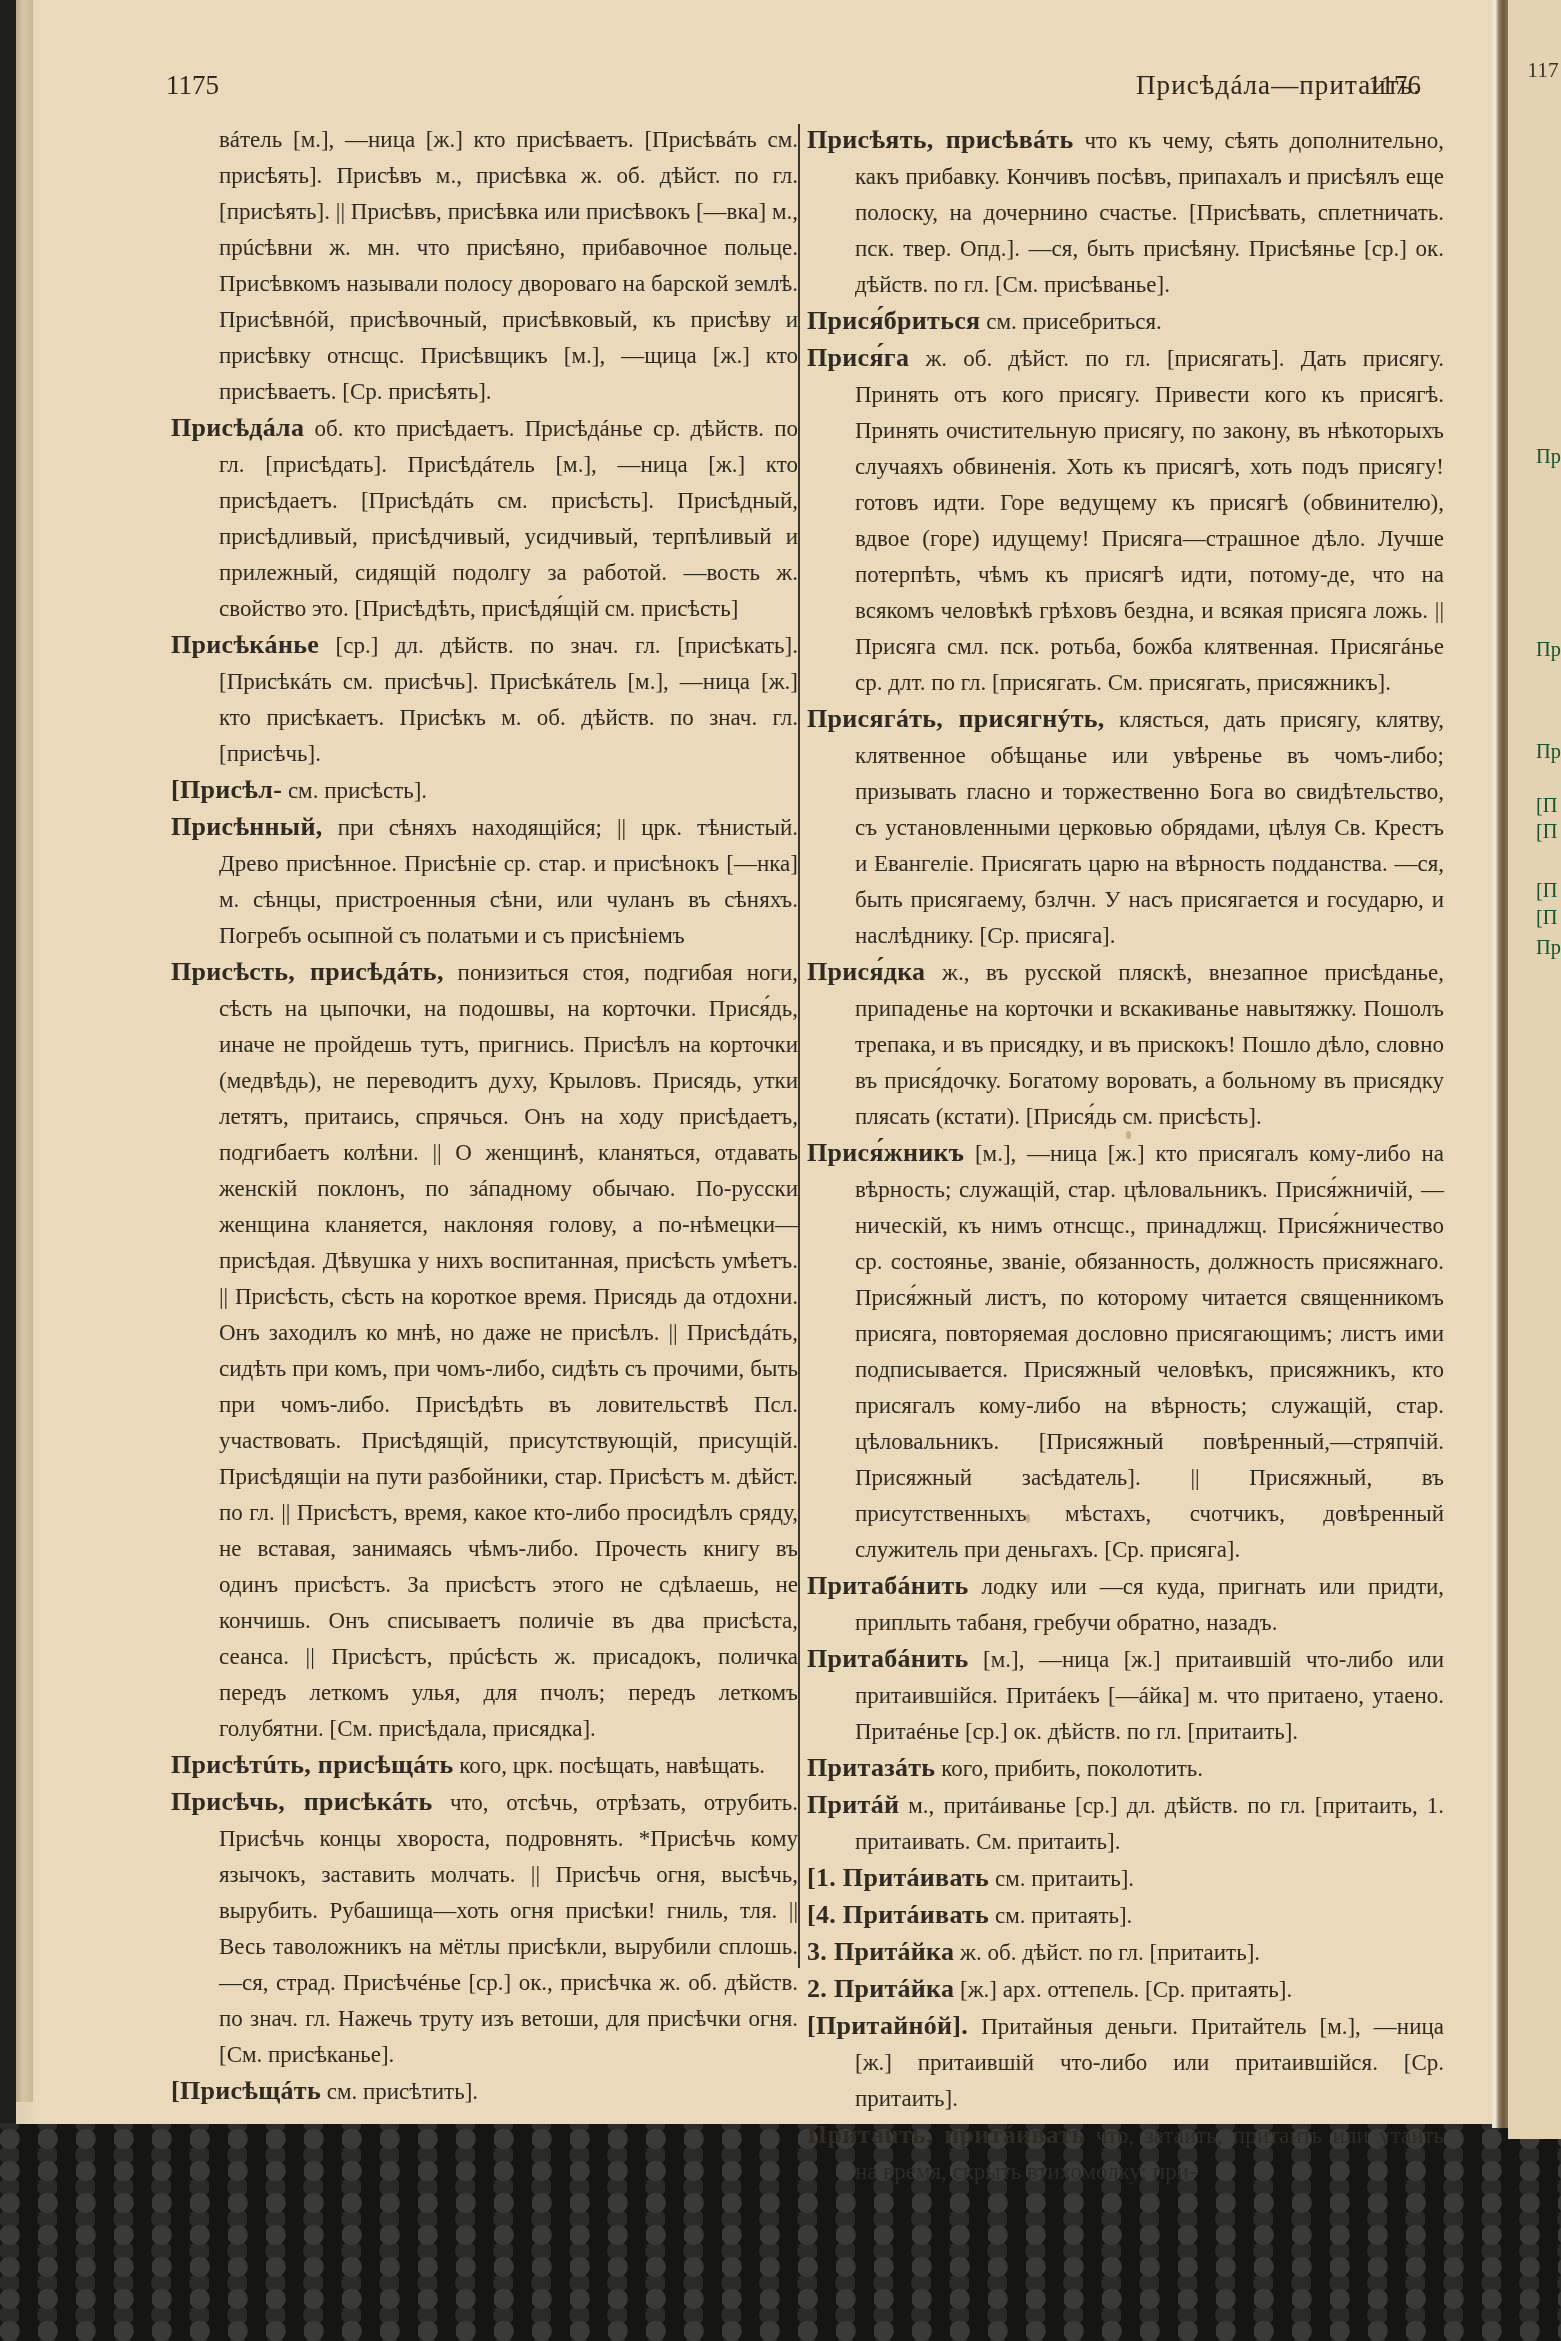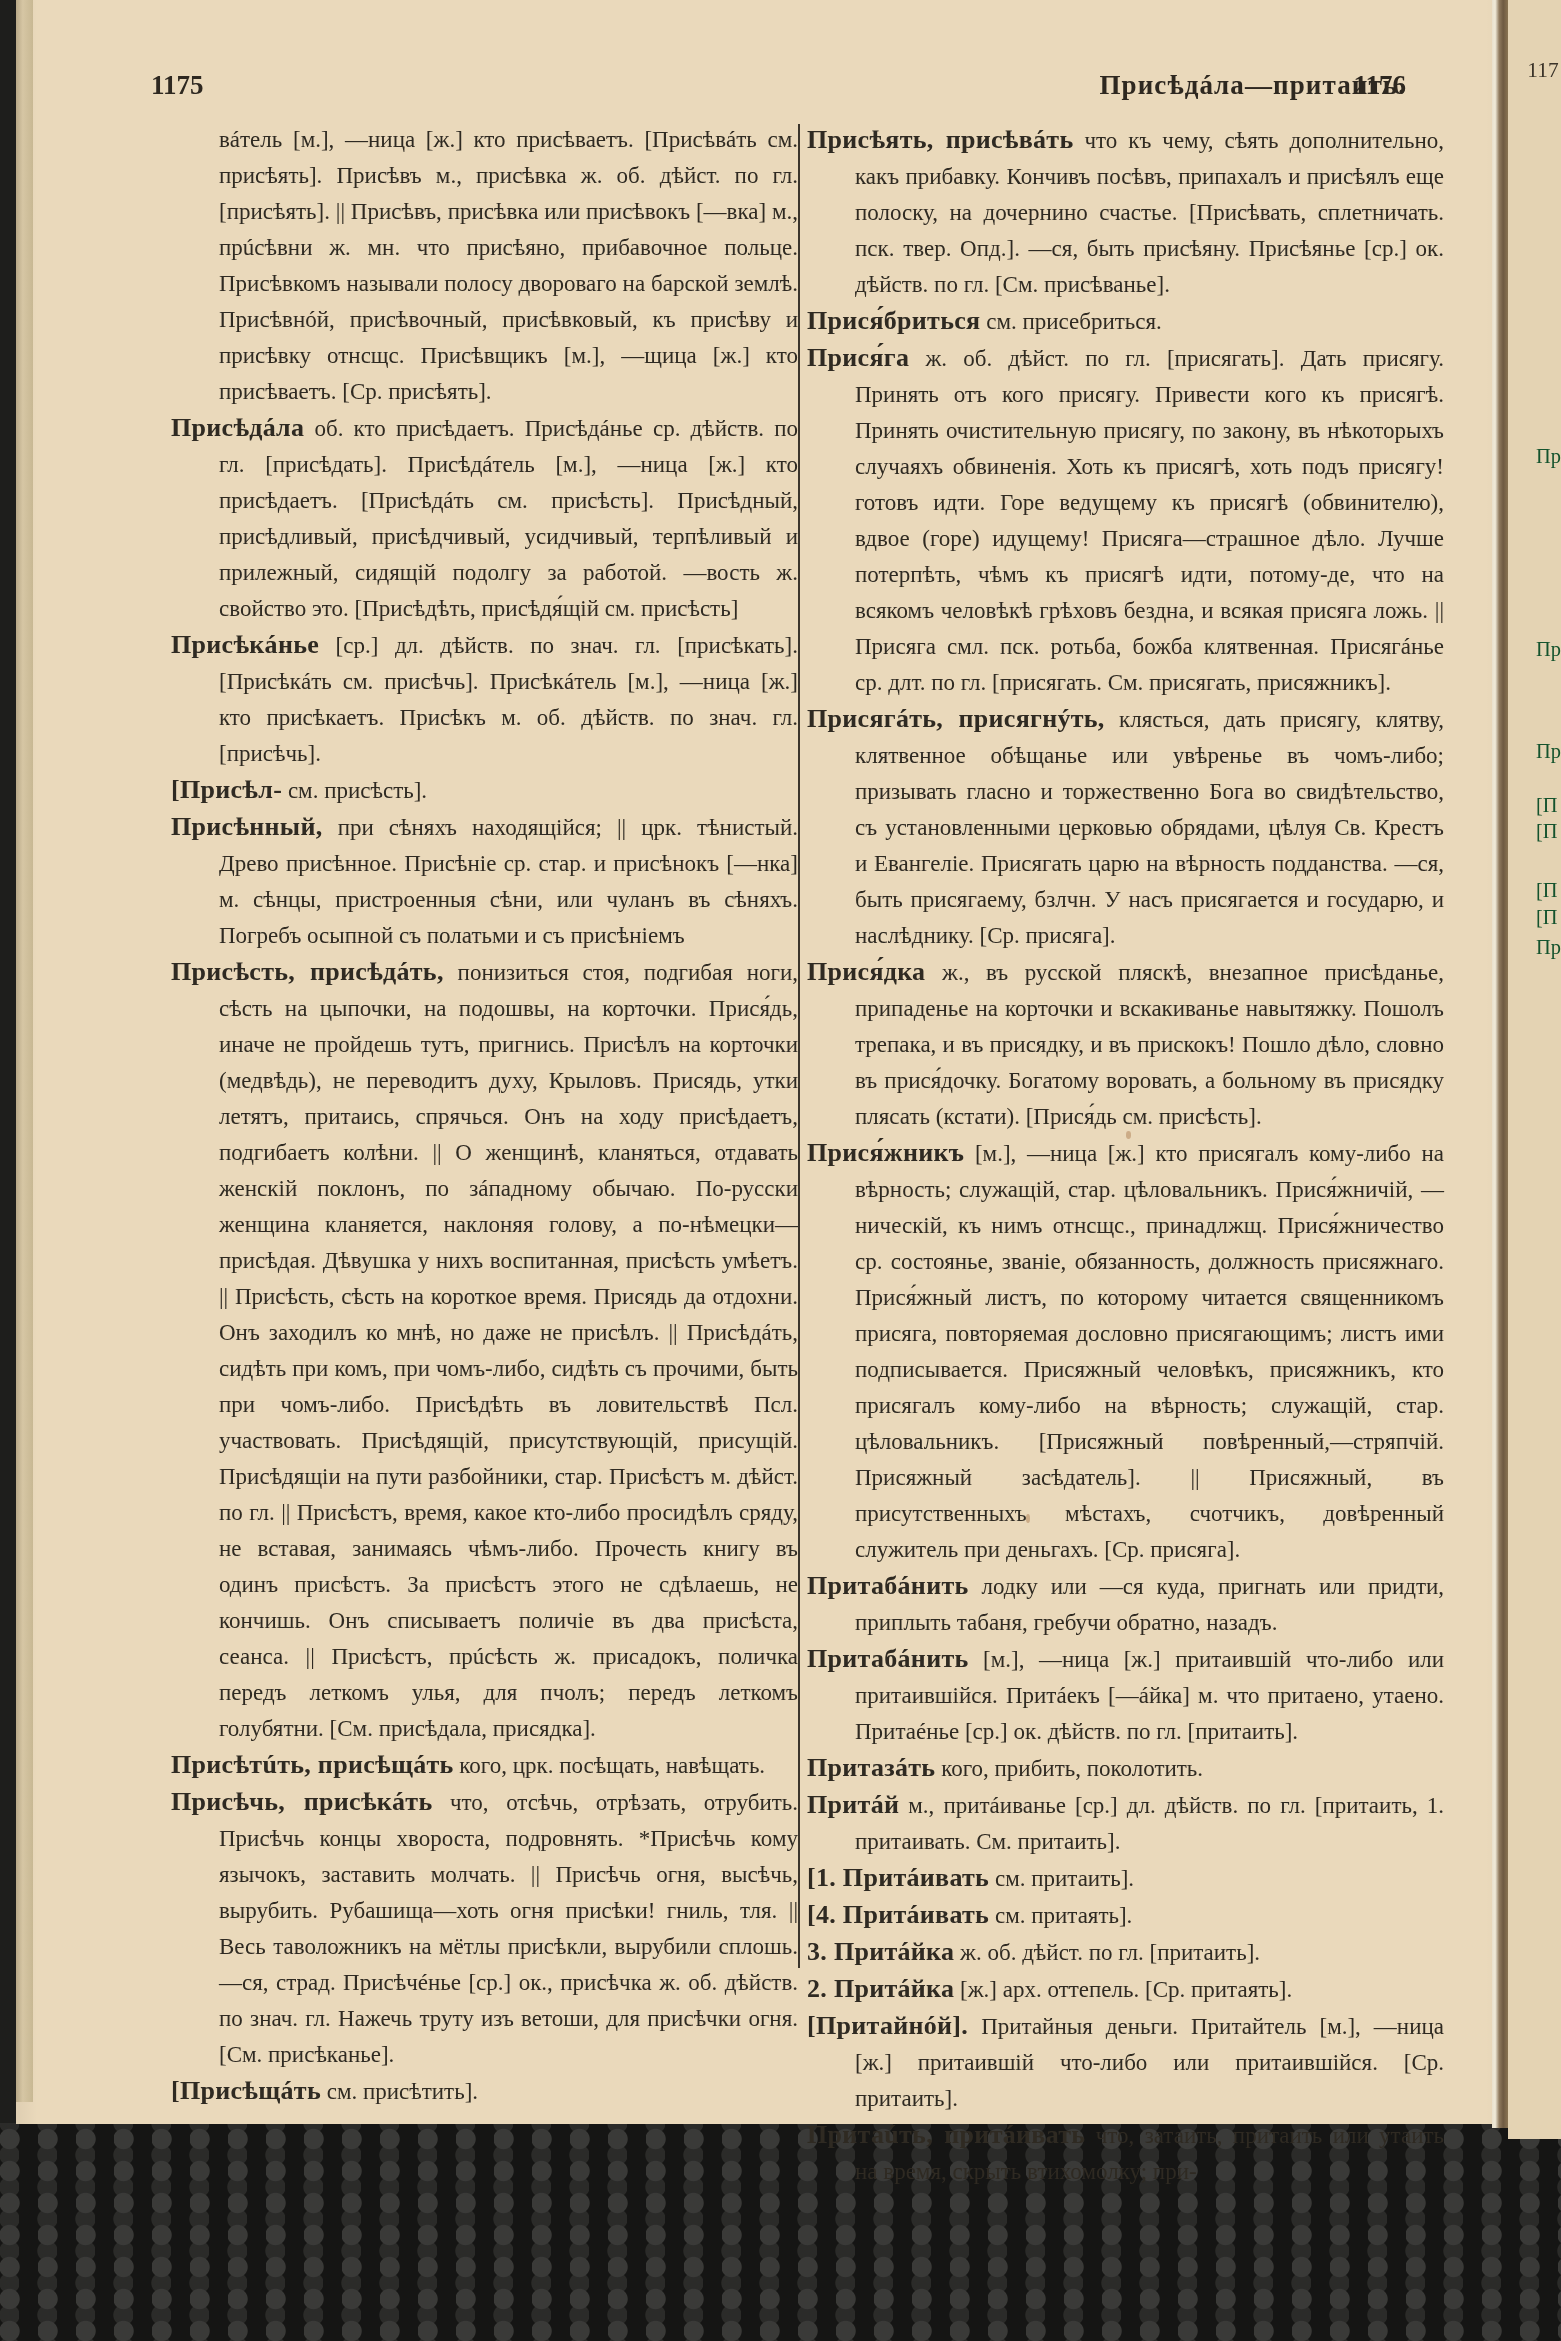--- a/index.html
+++ b/index.html
@@ -29,22 +29,22 @@
     background:linear-gradient(90deg,#e8e0cc 0,#f0ead8 20%,#8f7a5e 45%,#6e5a42 70%,#8a7452 100%);
   }
   .next-page {
     position:absolute; left:1508px; top:0; width:54px; height:2139px;
     background:#e4d3b3; overflow:hidden;
   }
   .next-page .pg { position:absolute; left:19.3px; top:58px; font-size:21.4px; color:#3a3329; }
   .next-page .frag { position:absolute; left:28px; font-size:20.4px; color:#14532d; }
 
   .header {
-    position:absolute; top:70px; left:151px; width:1255px; height:38px;
-    font-size:27px; color:#2e2820;font-weight:bold;
+    position:absolute; top:70px; left:166px; width:1255px; height:38px;
+    font-size:27px; color:#2e2820;
   }
   .header .left-num { position:absolute; left:0; top:0; }
   .header .title { position:absolute; left:0; right:0; top:0; text-align:right; letter-spacing:1.1px; }
   .header .right-num { position:absolute; right:0; top:0; }
 
   .col {
     position:absolute; top:122px; width:627px;
     font-size:23px; line-height:36px; color:#2f2a22;
     text-align:justify;
   }

